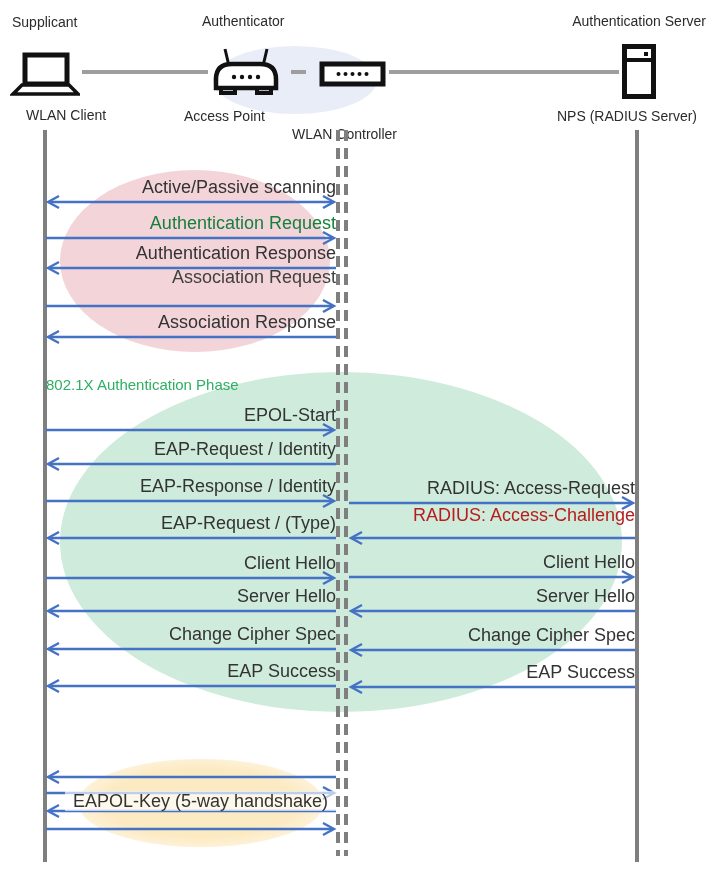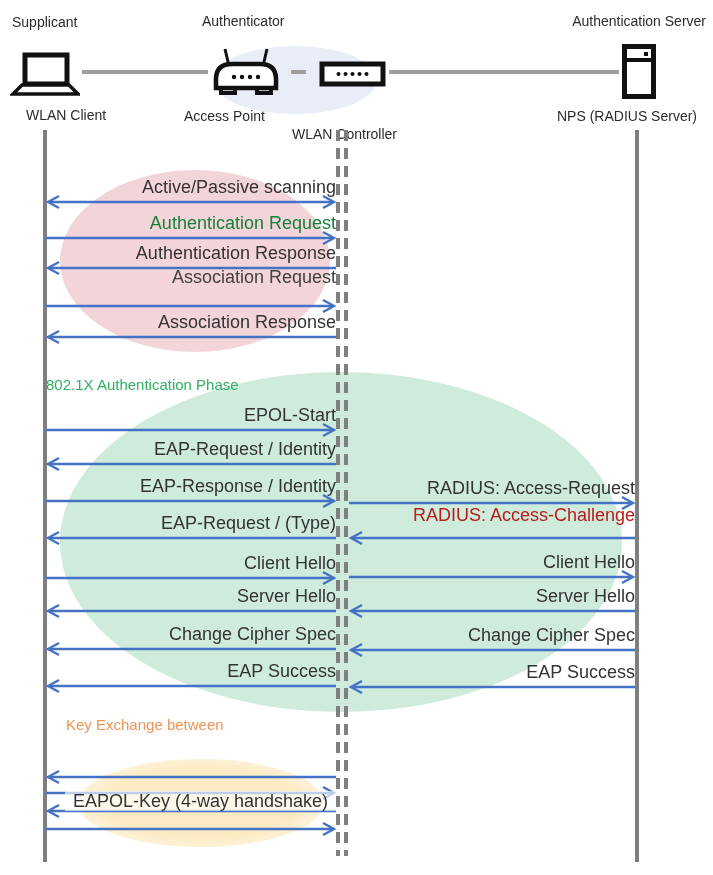--- a/index.html
+++ b/index.html
@@ -78,21 +78,20 @@
   <div class="abs ellipse" style="left: 60px; top: 372px; width: 562px; height: 340px; background: rgb(207, 235, 219);"></div>
   <div class="abs ellipse" style="left: 78px; top: 759px; width: 246px; height: 88px; background: radial-gradient(rgb(252, 234, 194) 55%, rgba(252, 234, 194, 0) 100%);"></div>
 
   <div class="abs lifeline" style="left:43px;top:130px;height:732px;"></div>
   <div class="abs lifeline dashed" style="left:336px;top:130px;height:726px;"></div>
   <div class="abs lifeline dashed" style="left:344px;top:130px;height:726px;"></div>
   <div class="abs lifeline" style="left:635px;top:130px;height:732px;"></div>
 
   <div class="abs phase-title center" style="left: 46px; top: 376px; width: 320px; color: rgb(47, 175, 98);">802.1X Authentication Phase</div>
   <div class="abs phase-title center" style="left: 66px; top: 714px; width: 250px; line-height: 22px; color: rgb(236, 149, 87);">
-    <div>Key Exchange between</div>
   </div>
 
   <div id="messages">
       <div class="msg-label" style="left: 46px; width: 290px; top: 178px; color: rgb(51, 51, 51);"><span>Active/Passive scanning</span></div>
       <svg class="msg-arrow" width="290" height="16" viewBox="0 0 290 16" style="left: 46px; top: 194px;">
         <path d="M3 8 L287 8" stroke="#4472C4" stroke-width="2.4" fill="none"></path>
         <path d="M277 2 L288 8 L277 14" stroke="#4472C4" stroke-width="2.4" fill="none"></path>
         <path d="M13 2 L2 8 L13 14" stroke="#4472C4" stroke-width="2.4" fill="none"></path>
       </svg>
       <div class="msg-label" style="left: 46px; width: 290px; top: 214px; color: #15803d;"><span>Authentication Request</span></div>
@@ -186,21 +185,21 @@
         <path d="M13 2 L2 8 L13 14" stroke="#4472C4" stroke-width="2.4" fill="none"></path>
       </svg>
       <svg class="msg-arrow" width="290" height="16" viewBox="0 0 290 16" style="left: 46px; top: 769px;">
         <path d="M3 8 L290 8" stroke="#4472C4" stroke-width="2.4" fill="none"></path>
         <path d="M13 2 L2 8 L13 14" stroke="#4472C4" stroke-width="2.4" fill="none"></path>
       </svg>
       <svg class="msg-arrow" width="290" height="16" viewBox="0 0 290 16" style="left: 46px; top: 785px;">
         <path d="M0 8 L287 8" stroke="#4472C4" stroke-width="2.4" fill="none"></path>
         <path d="M277 2 L288 8 L277 14" stroke="#4472C4" stroke-width="2.4" fill="none"></path>
       </svg>
-      <div class="msg-label boxed" style="left: 46px; width: 290px; top: 792px; color: rgb(51, 51, 51);"><span>EAPOL-Key (4-way handshake)</span></div>
+      <div class="msg-label boxed" style="left: 46px; width: 290px; top: 792px; color: rgb(51, 51, 51);"><span>EAPOL-Key (5-way handshake)</span></div>
       <svg class="msg-arrow" width="290" height="16" viewBox="0 0 290 16" style="left: 46px; top: 803px;">
         <path d="M3 8 L290 8" stroke="#4472C4" stroke-width="2.4" fill="none"></path>
         <path d="M13 2 L2 8 L13 14" stroke="#4472C4" stroke-width="2.4" fill="none"></path>
       </svg>
       <svg class="msg-arrow" width="290" height="16" viewBox="0 0 290 16" style="left: 46px; top: 821px;">
         <path d="M0 8 L287 8" stroke="#4472C4" stroke-width="2.4" fill="none"></path>
         <path d="M277 2 L288 8 L277 14" stroke="#4472C4" stroke-width="2.4" fill="none"></path>
       </svg>
     </div>
 

